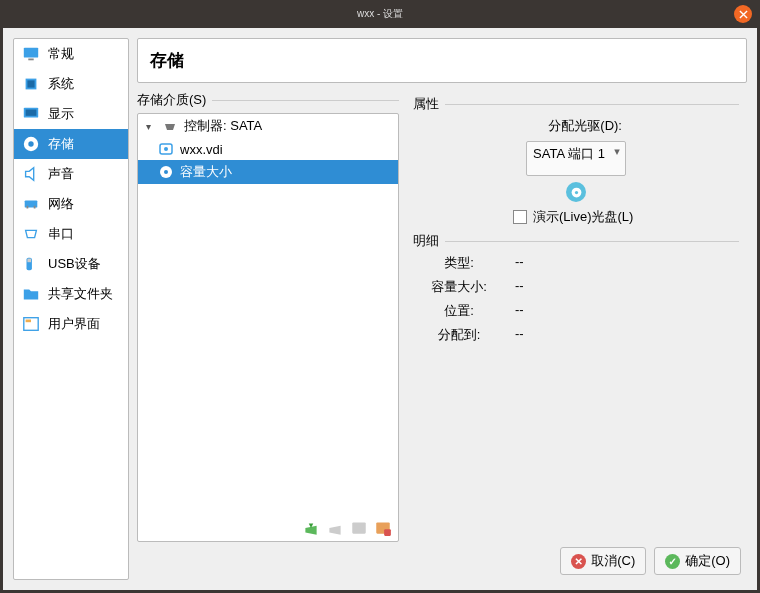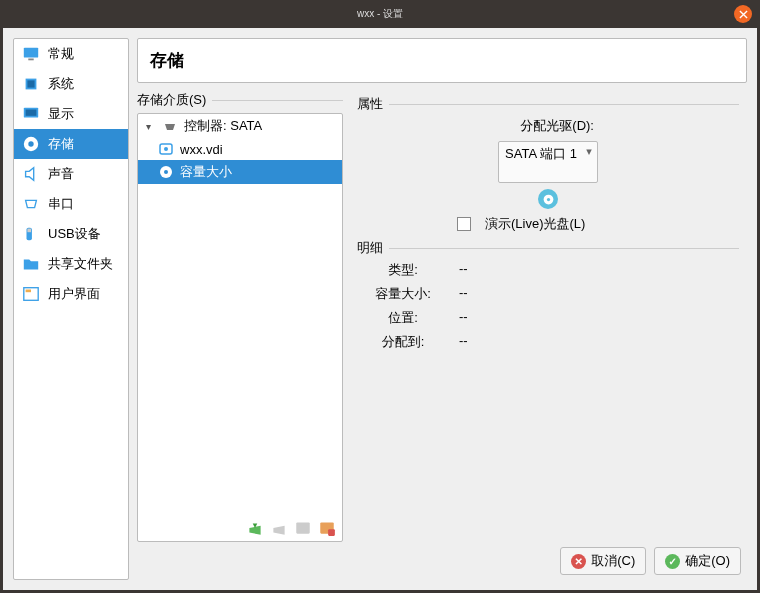--- a/index.html
+++ b/index.html
@@ -10,38 +10,38 @@
 .inner { background: #3b3633; padding: 0 3px 3px; height: calc(100% - 28px); }
 .dialog { background: #efefef; height: 100%; padding: 10px; display: flex; gap: 8px; }
 .sidebar { width: 116px; border: 1px solid #bbb; background: white; border-radius: 2px; }
 .sidebar-item { display: flex; align-items: center; gap: 8px; padding: 6px 8px; cursor: pointer; }
 .sidebar-item.active { background: #2f8dd4; color: white; }
 .sb-icon { width: 18px; height: 18px; display: flex; align-items: center; justify-content: center; }
 .sb-icon svg { width: 18px; height: 18px; }
 .main { flex: 1; display: flex; flex-direction: column; }
 .page-title { border: 1px solid #bbb; background: white; padding: 10px 12px; font-size: 17px; font-weight: bold; border-radius: 2px; margin-bottom: 8px; }
 .content { flex: 1; display: flex; gap: 10px; }
-.left-panel { width: 206px; display: flex; flex-direction: column; }
+.left-panel { width: 262px; display: flex; flex-direction: column; }
 .right-panel { flex: 1; padding: 4px 8px 0 4px; }
 .group-label { font-size: 13px; display: flex; align-items: center; gap: 6px; margin-bottom: 4px; }
 .group-label::after { content: ""; flex: 1; height: 1px; background: #ccc; }
 .tree { border: 1px solid #bbb; background: white; flex: 1; border-radius: 2px; overflow: hidden; position: relative; }
 .tree-item { display: flex; align-items: center; gap: 6px; padding: 3px 6px; }
 .tree-ctrl { padding-left: 8px; font-weight: normal; }
 .tree-child { padding-left: 20px; }
 .tree-child.selected { background: #2f8dd4; color: white; }
 .tree-icon { width: 16px; height: 16px; display: flex; align-items: center; justify-content: center; }
 .tree-toolbar { position: absolute; bottom: 4px; left: 0; right: 0; display: flex; justify-content: flex-end; gap: 6px; padding: 0 6px; }
 .tb-icon { width: 18px; height: 18px; cursor: pointer; display: flex; align-items: center; justify-content: center; }
 .form-row { display: flex; align-items: center; margin-bottom: 6px; gap: 6px; flex-direction: column; }
 .form-row .label { width: 92px; text-align: right; }
-.combobox { flex: 1; border: 1px solid #bbb; background: #fafafa; padding: 3px 20px 19px 6px; border-radius: 2px; position: relative; }
+.combobox { flex: 1; border: 1px solid #bbb; background: #fafafa; padding: 3px 20px 12px 6px; border-radius: 2px; position: relative; }
 .combobox::after { content: "▾"; position: absolute; right: 5px; top: 3px; color: #666; font-size: 11px; }
 .browse-icon { width: 20px; height: 20px; background: #5bc0de; border-radius: 50%; display: flex; align-items: center; justify-content: center; cursor: pointer; }
-.checkbox-row { display: flex; align-items: center; gap: 14px; margin-bottom: 6px; margin-left: 100px; }
+.checkbox-row { display: flex; align-items: center; gap: 6px; margin-bottom: 6px; margin-left: 100px; }
 .checkbox { width: 14px; height: 14px; border: 1px solid #888; background: white; }
 .detail-group { margin-top: 4px; }
 .detail-row { display: flex; margin-bottom: 6px; }
 .detail-row .label { width: 92px; text-align: center; margin-right: 10px; }
 .footer { height: 38px; display: flex; justify-content: flex-end; align-items: center; gap: 8px; padding-right: 6px; }
 .btn { border: 1px solid #bbb; padding: 4px 10px; border-radius: 3px; background: #f5f5f5; display: flex; align-items: center; gap: 5px; cursor: pointer; }
 .btn-circle { width: 15px; height: 15px; border-radius: 50%; display: flex; align-items: center; justify-content: center; color: white; font-size: 10px; font-weight: bold; }
 .red { background: #d9534f; }
 .green { background: #5cb85c; }
 .expander { font-size: 10px; color: #555; width: 10px; }
@@ -102,20 +102,30 @@
       <span class="sb-icon">
             <svg viewBox="0 0 20 20">
               <path d="M4 7 L8 7 L13 3 L13 17 L8 13 L4 13 Z" fill="none" stroke="#3ca0e7" stroke-width="1.5"></path>
             </svg>
           </span>
       <span>声音</span>
     </div>
     <div class="sidebar-item">
       <span class="sb-icon">
             <svg viewBox="0 0 20 20">
+              <rect x="3" y="6" width="14" height="8" rx="1" fill="#3ca0e7"></rect>
+              <rect x="5" y="12" width="2" height="3" fill="#888"></rect>
+              <rect x="13" y="12" width="2" height="3" fill="#888"></rect>
+            </svg>
+          </span>
+      <span>网络</span>
+    </div>
+    <div class="sidebar-item">
+      <span class="sb-icon">
+            <svg viewBox="0 0 20 20">
               <path d="M4 6 L16 6 L14 14 L6 14 Z" fill="none" stroke="#3ca0e7" stroke-width="1.5"></path>
             </svg>
           </span>
       <span>串口</span>
     </div>
     <div class="sidebar-item">
       <span class="sb-icon">
             <svg viewBox="0 0 20 20">
               <rect x="5" y="3" width="6" height="14" rx="2" fill="#3ca0e7"></rect>
               <rect x="6" y="4" width="4" height="4" fill="#ccc"></rect>

